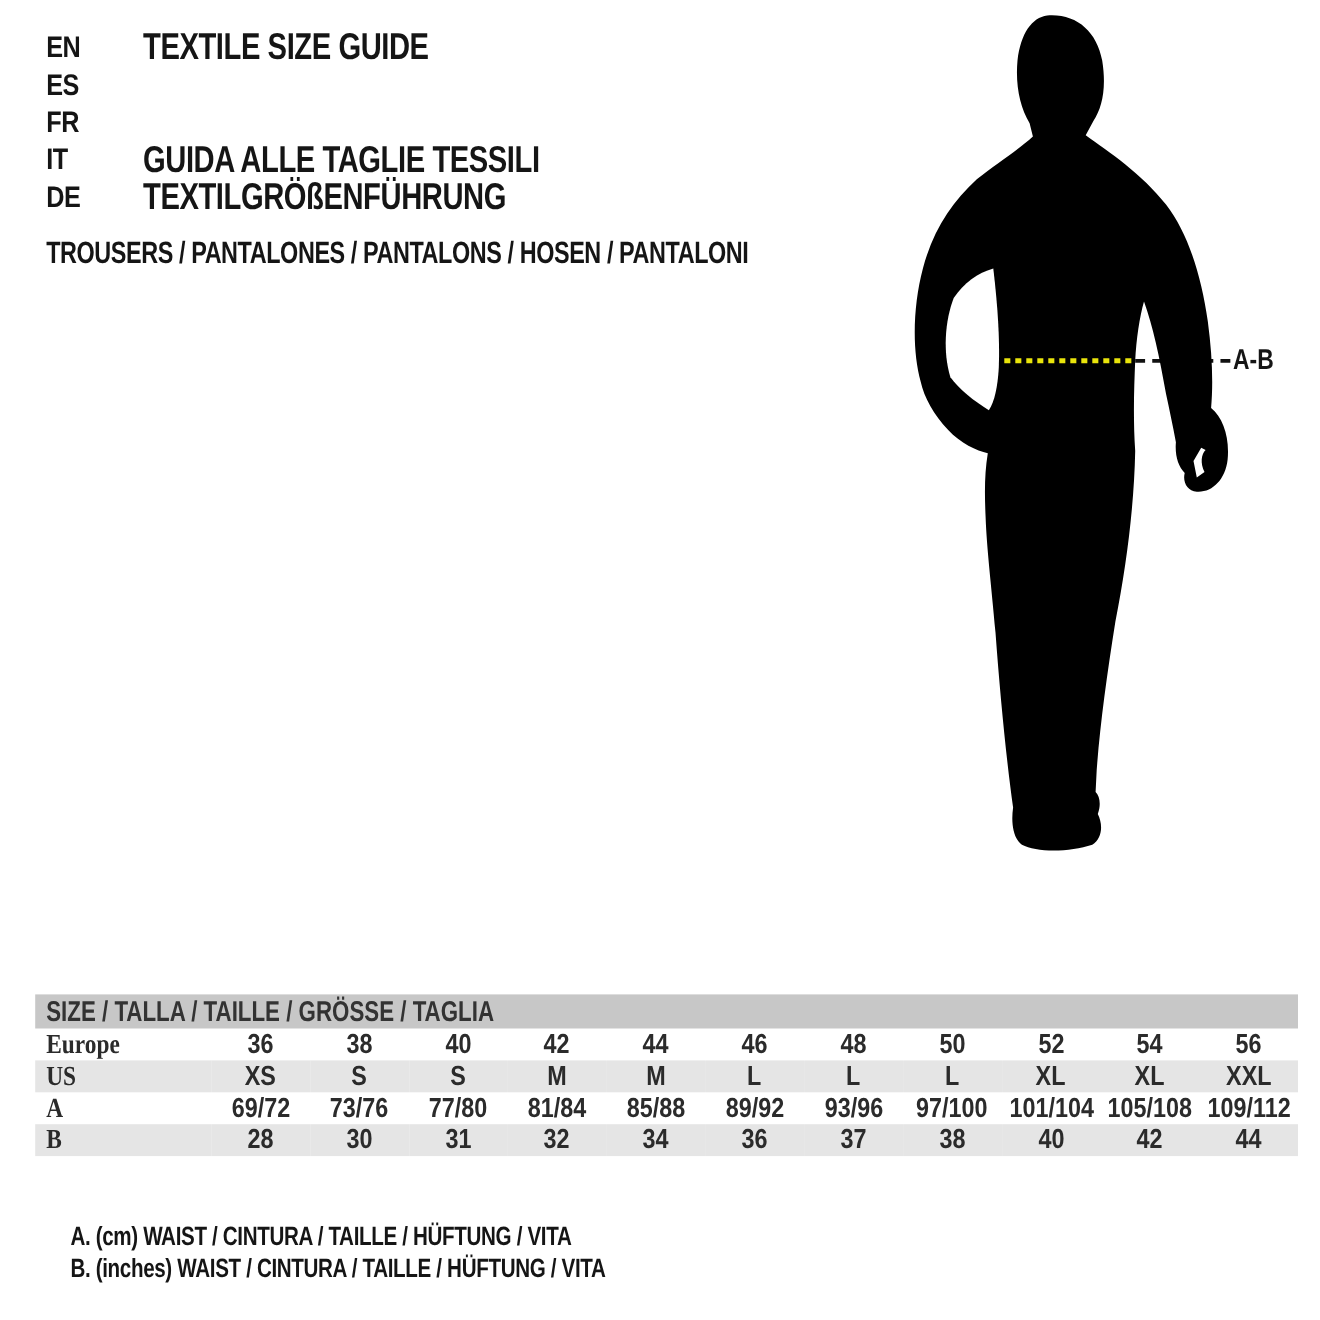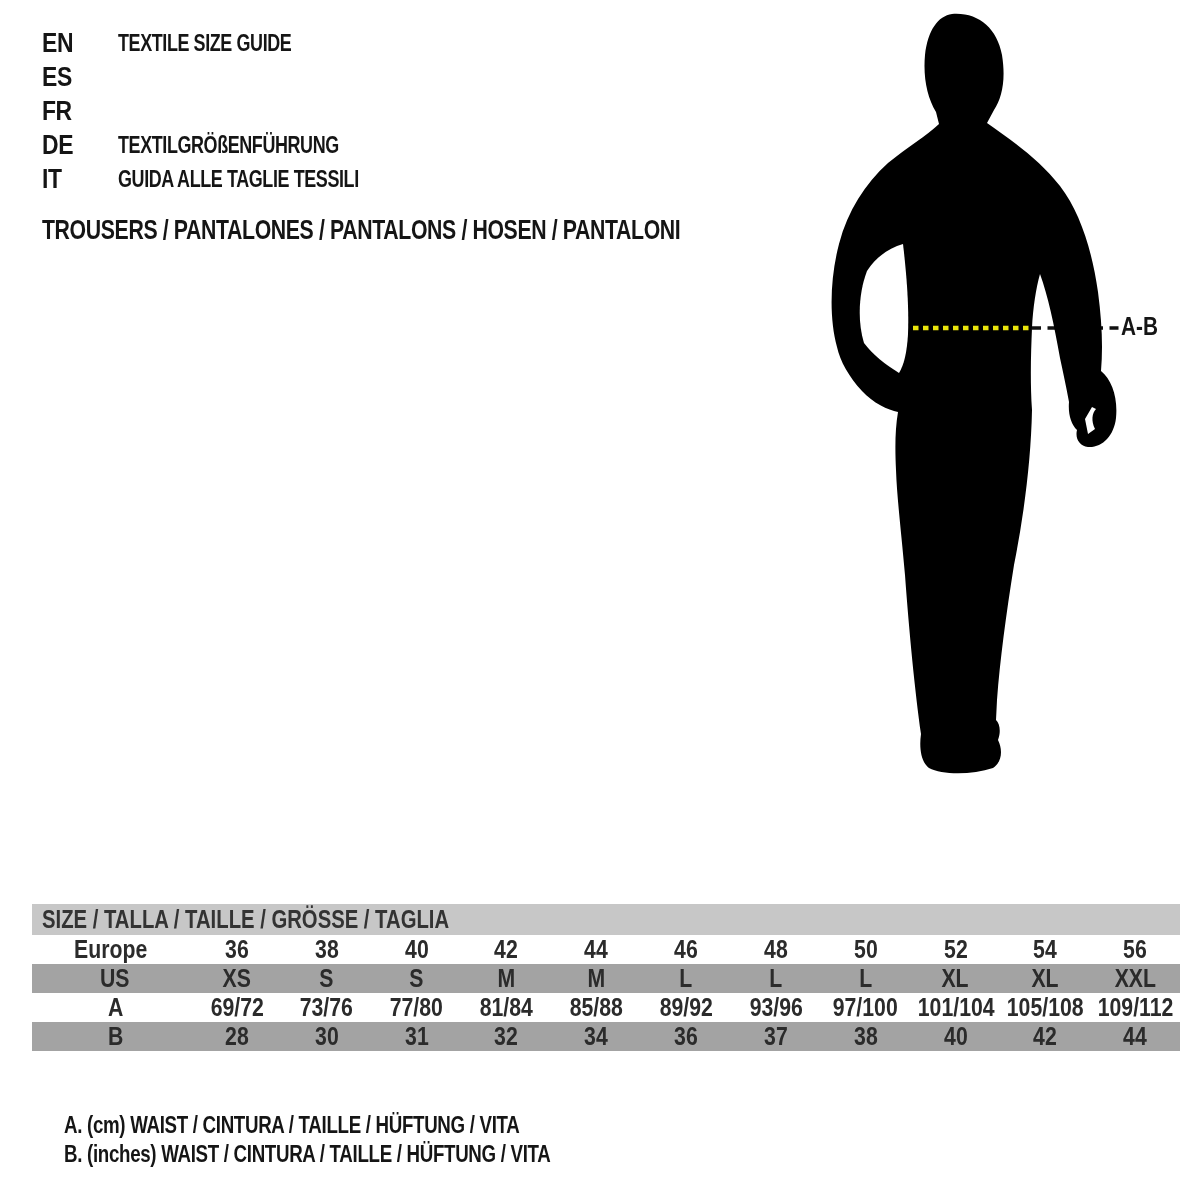--- a/index.html
+++ b/index.html
@@ -13,43 +13,43 @@
   }
   .page { position:absolute; inset:0; }
 
   
   .cx  { display:inline-block; transform:scaleX(0.78); transform-origin:0 50%; white-space:nowrap; }
   .cx85{ display:inline-block; transform:scaleX(0.85); transform-origin:0 50%; white-space:nowrap; }
   .cxc { display:inline-block; transform:scaleX(0.85); transform-origin:50% 50%; white-space:nowrap; }
 
   
   .lang-block { position:absolute; left:42px; top:26px; }
-  .lang-row { display:flex; height:34px; align-items:center; }
+  .lang-row { display:flex; height:34px; align-items:center;gap:12px; }
   .lang-code { width:76px; font-size:27px; font-weight:700; letter-spacing:-0.5px; }
-  .lang-label { font-size:23px; font-weight:700; letter-spacing:-0.5px; }
+  .lang-label { font-size:34px; font-weight:700; letter-spacing:-0.5px; }
 
   
   .trousers-title { position:absolute; left:42px; top:214px; font-size:28px; font-weight:700; letter-spacing:-0.5px; }
   .trousers-title .cx { transform:scaleX(0.76); }
 
   
   .figure-svg { position:absolute; left:0; top:0; width:1200px; height:1200px; pointer-events:none; }
   .ab-label { position:absolute; left:1121px; top:311px; font-size:26px; font-weight:700; }
   .ab-label .cx { transform:scaleX(0.8); }
 
   
   .man-title { position:absolute; left:42px; top:850px; font-size:26px; font-weight:700; letter-spacing:-0.5px; }
 
   
   .size-table { position:absolute; left:32px; top:904px; width:1148px; border-collapse:collapse; table-layout:fixed; }
   .size-table th, .size-table td { height:20px; vertical-align:middle; font-size:25px; font-weight:700; color:#2b2b2b; padding:0; }
   .size-table thead th { background:#c7c7c7; text-align:left; padding-left:10px; color:#333333; font-size:26px; }
-  .size-table td.row-label { text-align:center; padding-left:10px; }
+  .size-table td.row-label { text-align:left; padding-left:10px;font-family:Liberation Serif, serif; }
   .size-table td.val { text-align:center;margin-top:44px; }
-  .size-table tr.stripe td { background:#a3a3a3; }
+  .size-table tr.stripe td { background:#e5e5e5; }
   .col-label { width:160px; }
 
   
   .footnotes { position:absolute; left:40px; top:1110px;margin-left:24px; }
   .footnote { font-size:24px; font-weight:700; letter-spacing:-0.4px; line-height:29px; }
 </style>
 </head>
 <body>
 
 <div class="page">
@@ -59,26 +59,26 @@
       <span class="lang-code"><span class="cx85">EN</span></span>
       <span class="lang-label"><span class="cx">TEXTILE SIZE GUIDE</span></span>
     </div>
     <div class="lang-row">
       <span class="lang-code"><span class="cx85">ES</span></span>
     </div>
     <div class="lang-row">
       <span class="lang-code"><span class="cx85">FR</span></span>
     </div>
     <div class="lang-row">
+      <span class="lang-code"><span class="cx85">IT</span></span>
+      <span class="lang-label"><span class="cx">GUIDA ALLE TAGLIE TESSILI</span></span>
+    </div>
+    <div class="lang-row">
       <span class="lang-code"><span class="cx85">DE</span></span>
       <span class="lang-label"><span class="cx">TEXTILGRÖßENFÜHRUNG</span></span>
-    </div>
-    <div class="lang-row">
-      <span class="lang-code"><span class="cx85">IT</span></span>
-      <span class="lang-label"><span class="cx">GUIDA ALLE TAGLIE TESSILI</span></span>
     </div>
   </div>
 
   <div class="trousers-title">
     <span class="cx">TROUSERS / PANTALONES / PANTALONS / HOSEN / PANTALONI</span>
   </div>
 
   <svg class="figure-svg" viewBox="0 0 1200 1200" xmlns="http://www.w3.org/2000/svg">
 
     <line x1="1032" y1="328" x2="1120" y2="328" stroke-width="3.5" stroke-dasharray="9,6.5" stroke="#111111"></line>

